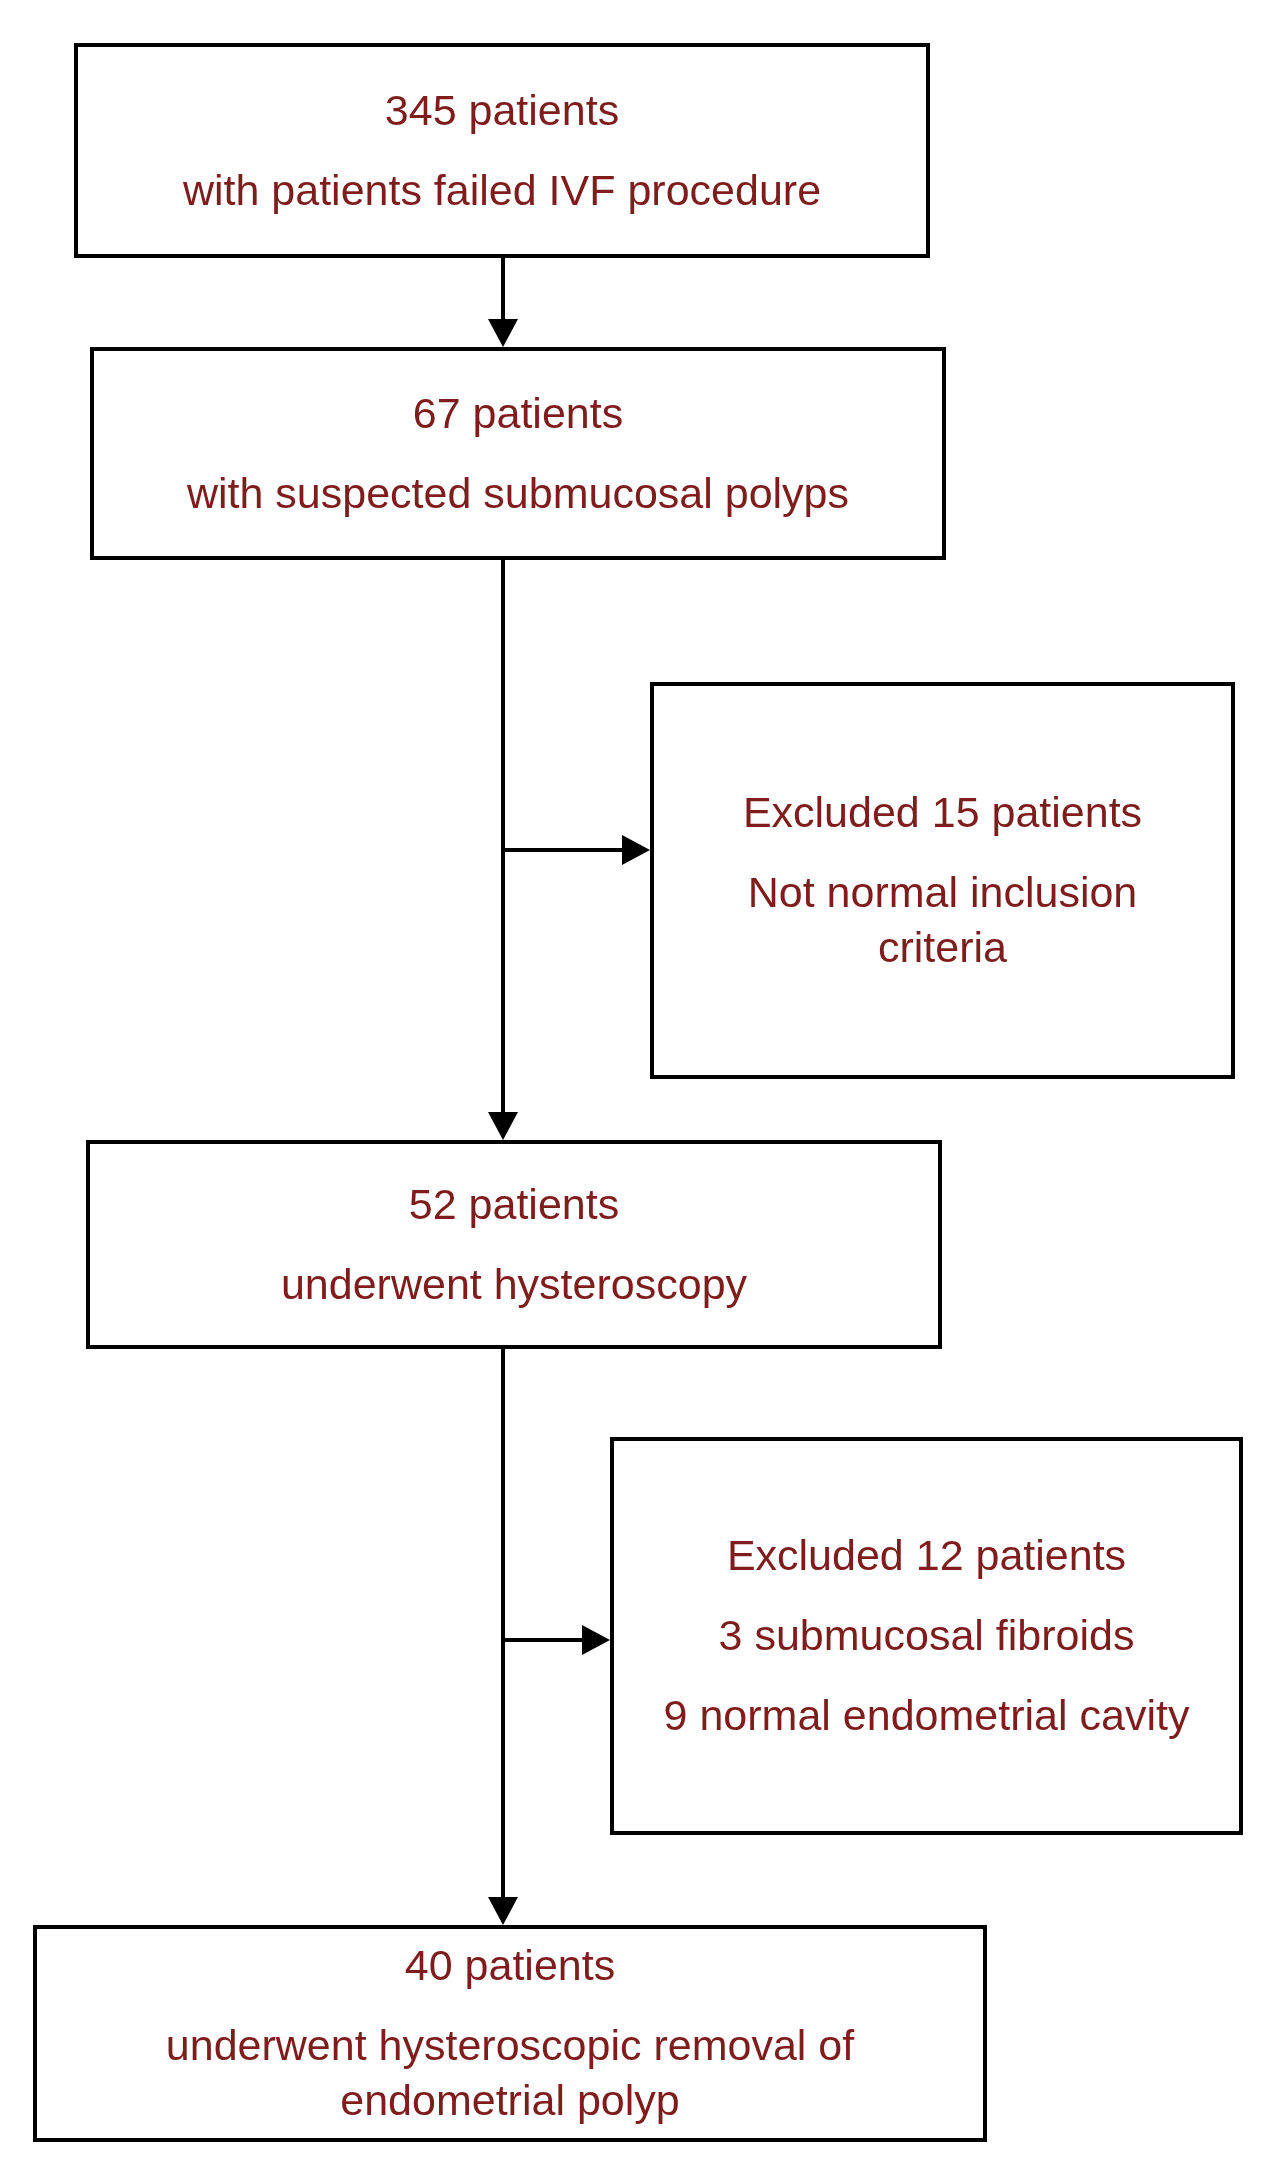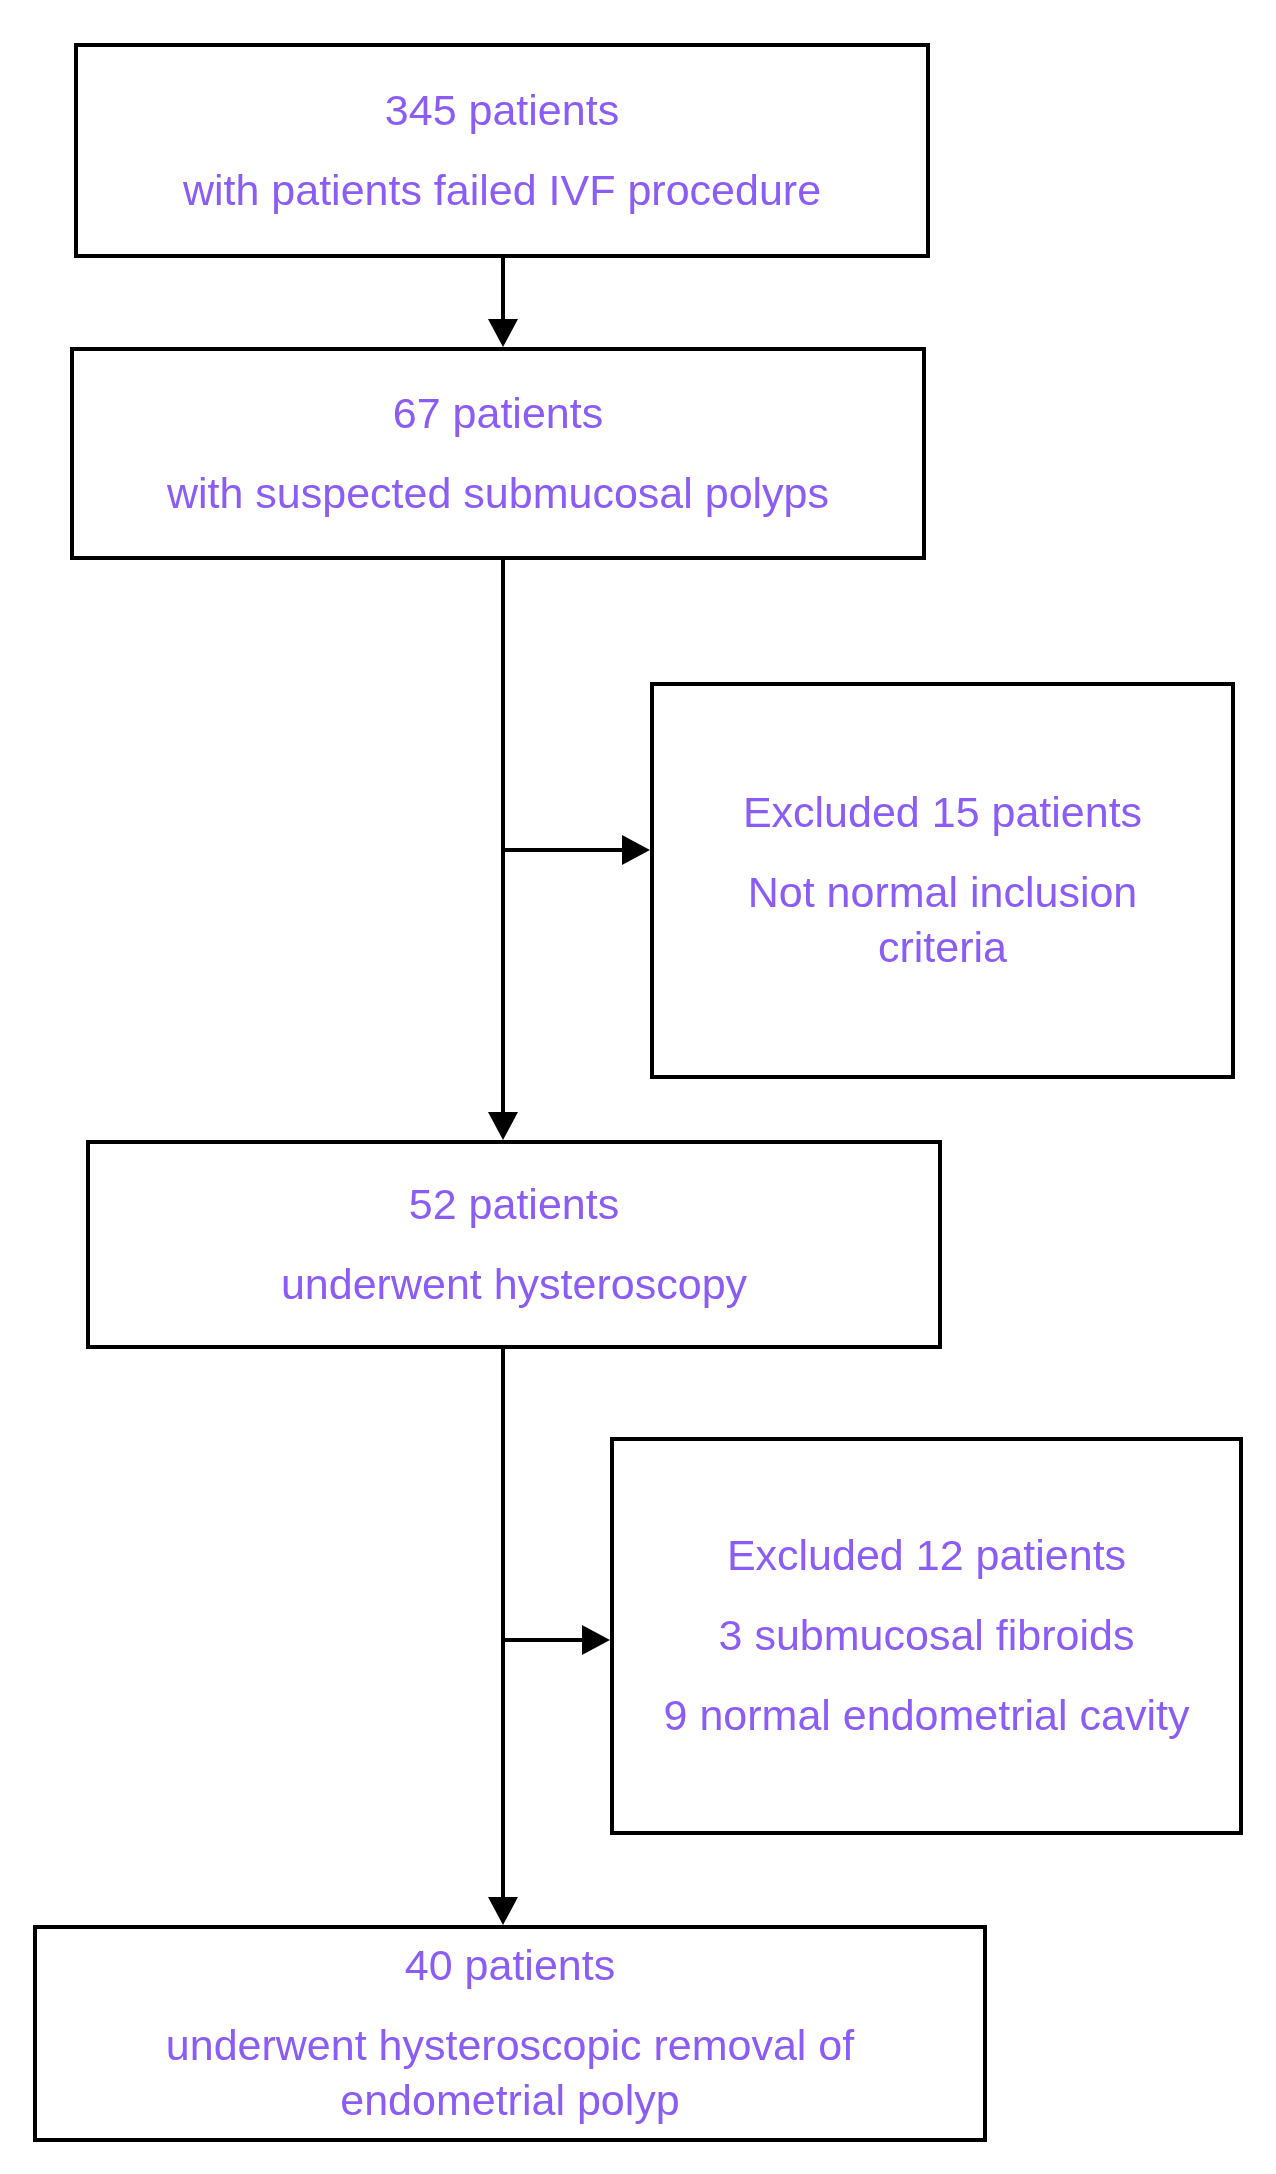--- a/index.html
+++ b/index.html
@@ -6,21 +6,21 @@
     margin: 0;
     padding: 0;
     background: #ffffff;
   }
   .canvas {
     position: relative;
     width: 1276px;
     height: 2174px;
     background: #ffffff;
     font-family: "Liberation Sans", sans-serif;
-    color: #8b5cf6;
+    color: #7f1d1d;
     overflow: hidden;
   }
   .node {
     position: absolute;
     box-sizing: border-box;
     border: 4px solid #000000;
     background: #ffffff;
     display: flex;
     flex-direction: column;
     justify-content: center;
@@ -49,21 +49,21 @@
   .arrow-right {
     position: absolute;
     width: 0; height: 0;
     border-top: 15px solid transparent;
     border-bottom: 15px solid transparent;
     border-left: 28px solid #000000;
   }
 
   
   #box-345 { left: 74px;  top: 43px;   width: 856px; height: 215px; }
-  #box-67  { left: 70px;  top: 347px;  width: 856px; height: 213px; }
+  #box-67  { left: 90px;  top: 347px;  width: 856px; height: 213px; }
   #box-52  { left: 74px;  top: 1140px; width: 856px; height: 209px; margin-left: 12px; }
   #box-40  { left: 33px;  top: 1925px; width: 954px; height: 217px; }
 
   
   #box-excl15 { left: 650px; top: 648px;  width: 585px; height: 397px; margin-top: 34px; }
   #box-excl12 { left: 610px; top: 1437px; width: 633px; height: 398px; }
 
   
   #line-1 { left: 501px; top: 258px;  height: 64px; }
   #arrow-1 { left: 488px; top: 319px; }

